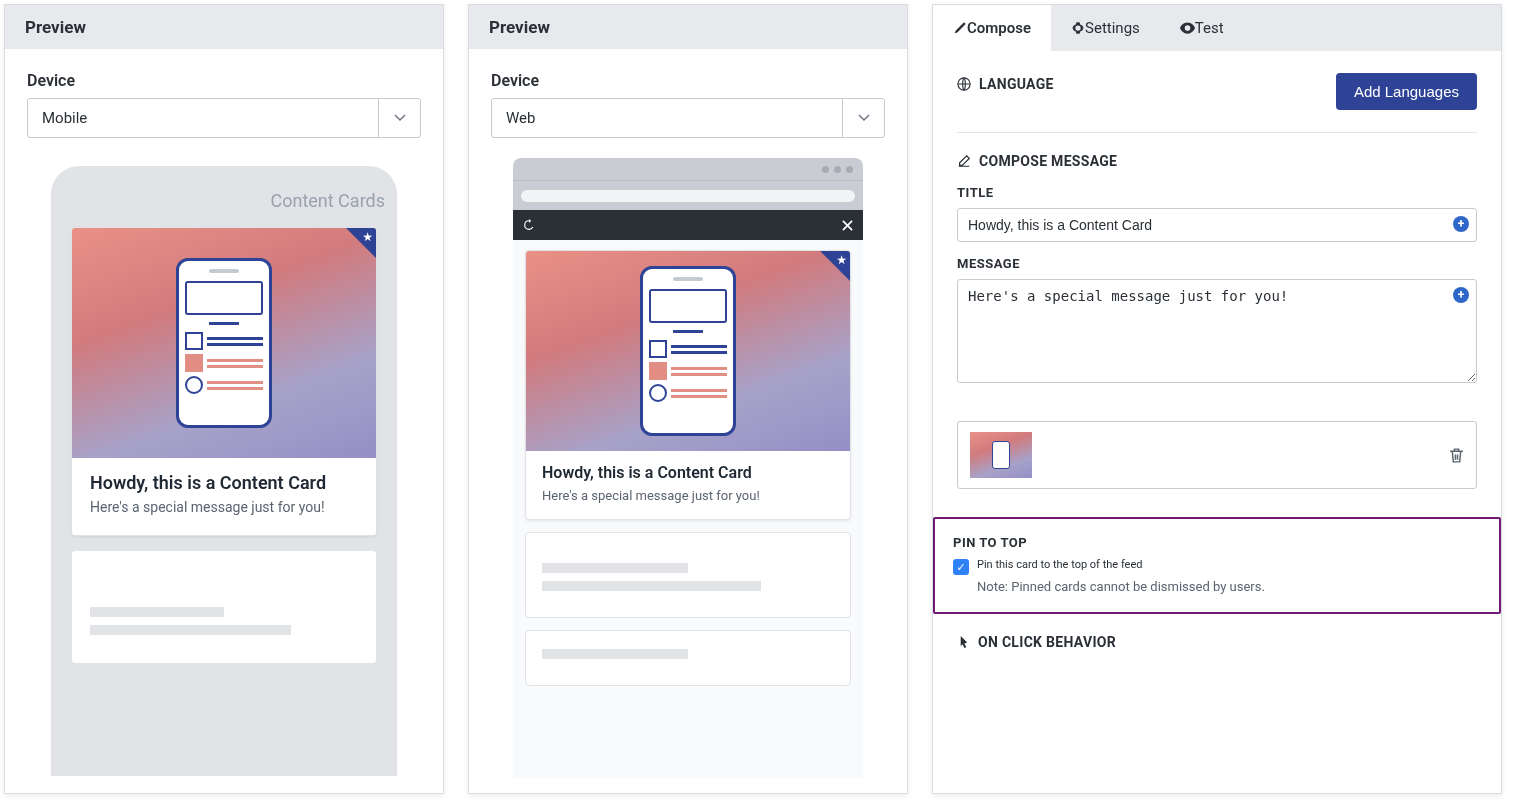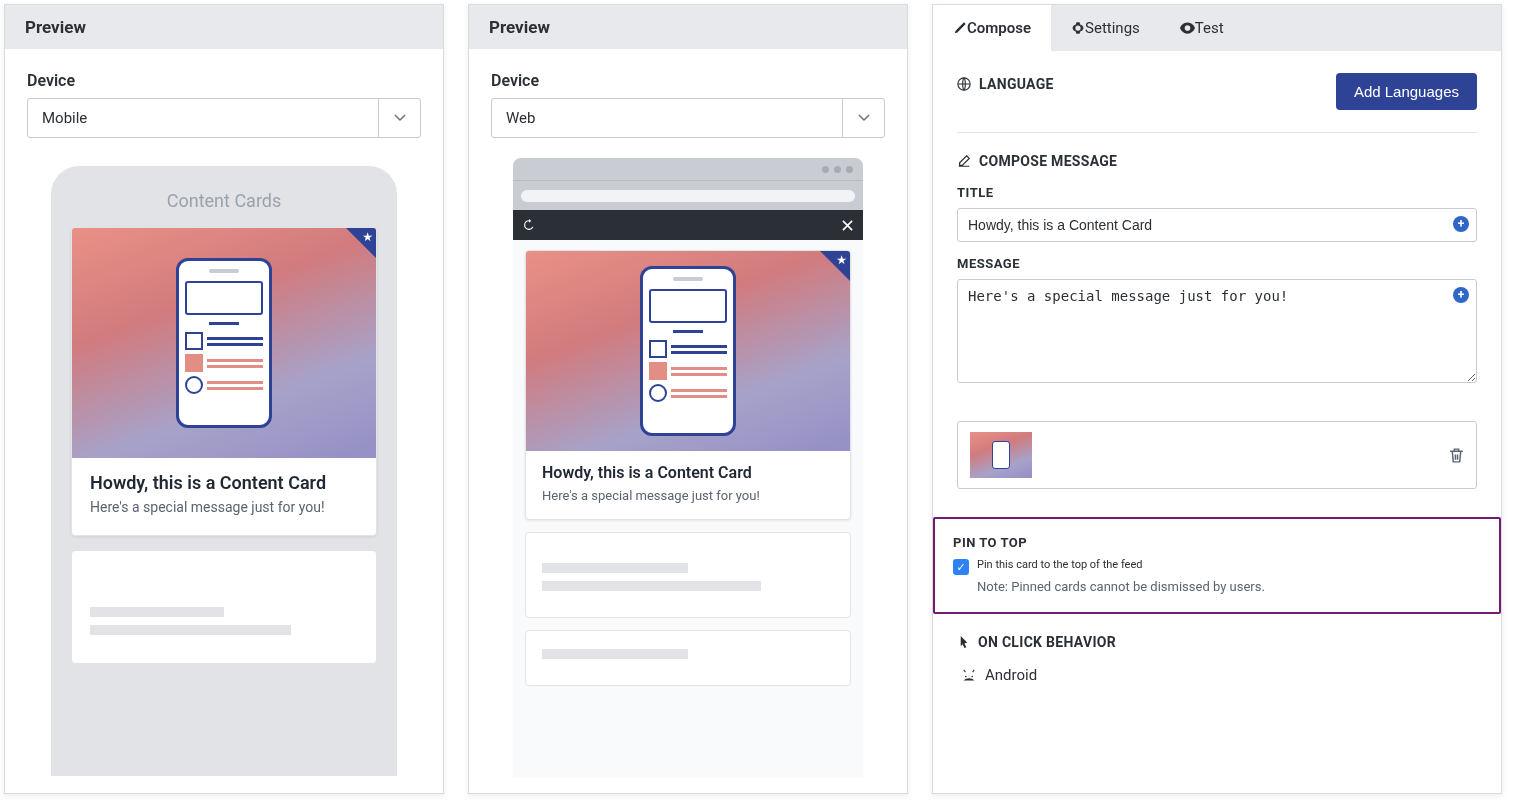--- a/index.html
+++ b/index.html
@@ -55,21 +55,21 @@
     .phone-shell {
       margin: 28px auto 0 auto;
       width: 346px;
       background:#e1e3e7;
       border-radius: 28px 28px 0 0;
       padding: 12px 12px 0 12px;
       height: 610px;
       overflow:hidden;
     }
     .phone-title {
-      text-align:center;
+      text-align:right;
       color:#9aa2ad;
       font-size:18px;
       padding: 12px 0 16px 0;
     }
     .phone-inner {
       background:transparent;
       border-radius: 18px 18px 0 0;
       padding: 0 0;
     }
     .card {
@@ -439,22 +439,14 @@
     </div>
 
     <div class="section-head">
       <span>
         <svg width="13" height="15" viewBox="0 0 14 16" fill="currentColor">
             <path d="M4 1l7 7-3 1 2 4-2 1-2-4-2 2V1z"></path>
           </svg>
       </span>
       <span>ON CLICK BEHAVIOR</span>
     </div>
-    <div class="platform-row">
-      <span>
-        <svg width="16" height="12" viewBox="0 0 20 14" fill="currentColor">
-            <path d="M3 14a10 10 0 0114 0H3zm3-4a1 1 0 110-2 1 1 0 010 2zm8 0a1 1 0 110-2 1 1 0 010 2zM5 4L3 1l1-1 2 3m8 0l2-3 1 1-2 3"></path>
-          </svg>
-      </span>
-      <span>Android</span>
-    </div>
   </div>
 </div>
 
 </body></html>

